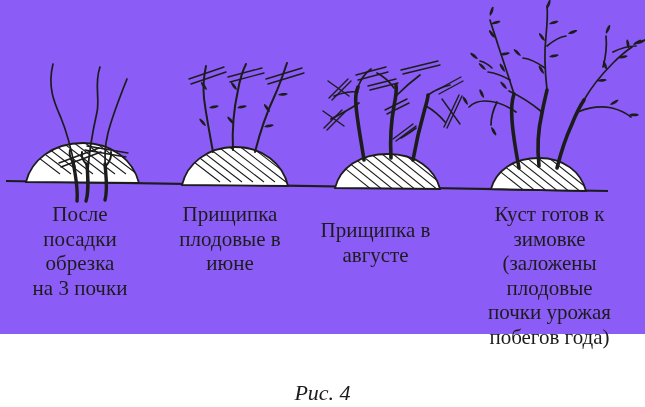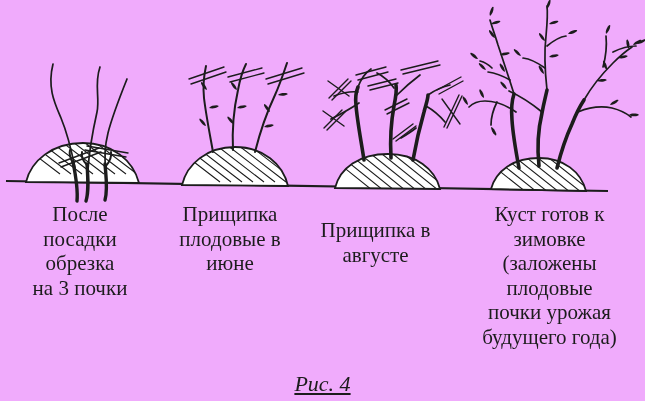--- a/index.html
+++ b/index.html
@@ -1,37 +1,37 @@
 <!DOCTYPE html>
 <html style="--ink: #1c1c1c;"><head>
 <meta charset="utf-8">
 <style>
   :root{ --ink:#1c1c1c; }
   html,body{ margin:0; padding:0; }
   body{ width:645px; height:407px; background:#fff; overflow:hidden;
         font-family:"Liberation Serif", serif; color:var(--ink); }
-  .figure{ position:relative; width:645px; height:401px; background:#f0abfc; }
+  .figure{ position:relative; width:645px; height:334px; background:#8b5cf6; }
   .canvas{ position:absolute; left:0; top:0; }
   .ln{ stroke:var(--ink); fill:none; stroke-linecap:round; }
   .thin{ stroke-width:1.7; }
   .stem2{ stroke-width:2; }
   .thick{ stroke-width:3.6; }
   .mound{ fill:#fff; stroke:var(--ink); stroke-width:1.8; }
   .hatch{ stroke:var(--ink); stroke-width:1.1; fill:none; }
   .mark{ stroke:var(--ink); stroke-width:1.4; fill:none; stroke-linecap:round; }
   .leaf{ fill:var(--ink); stroke:none; }
   .ground{ stroke:var(--ink); stroke-width:2.2; fill:none; }
   .caption{ position:absolute; top:202px; text-align:center; white-space:pre-line;
             font-size:21px; line-height:24.5px; color:var(--ink); }
   .c1{ left:5px;   width:150px; }
   .c2{ left:155px; width:150px; }
   .c3{ left:298px; width:155px;margin-top:16px; }
   .c4{ left:462px; width:175px; }
-  .fig-label{ position:absolute; top:371px; left:0; width:645px; text-align:center;
-              font-style:italic; font-size:22px; color:var(--ink);text-decoration:underline; }
+  .fig-label{ position:absolute; top:380px; left:0; width:645px; text-align:center;
+              font-style:italic; font-size:22px; color:var(--ink); }
 </style>
 </head>
 <body style="background: rgb(255, 255, 255);">
 
 <div class="figure">
 
   <svg class="canvas" width="645" height="210" viewBox="0 0 645 210">
     <defs>
       <path id="lf" class="leaf" d="M0 0 C2.2 -1.4 4.6 -4.2 5 -7.8 C5.1 -9 3.9 -8.8 2.8 -7.5 C1 -5.3 -0.7 -2.4 0 0 Z"></path>
       <clipPath id="m1">
@@ -191,17 +191,17 @@
   <div class="caption c2">Прищипка
 плодовые в
 июне</div>
   <div class="caption c3">Прищипка в
 августе</div>
   <div class="caption c4">Куст готов к
 зимовке
 (заложены
 плодовые
 почки урожая
-будущего года)</div>
+побегов года)</div>
 
   <div class="fig-label">Рис. 4</div>
 
 </div>
 
 </body></html>

